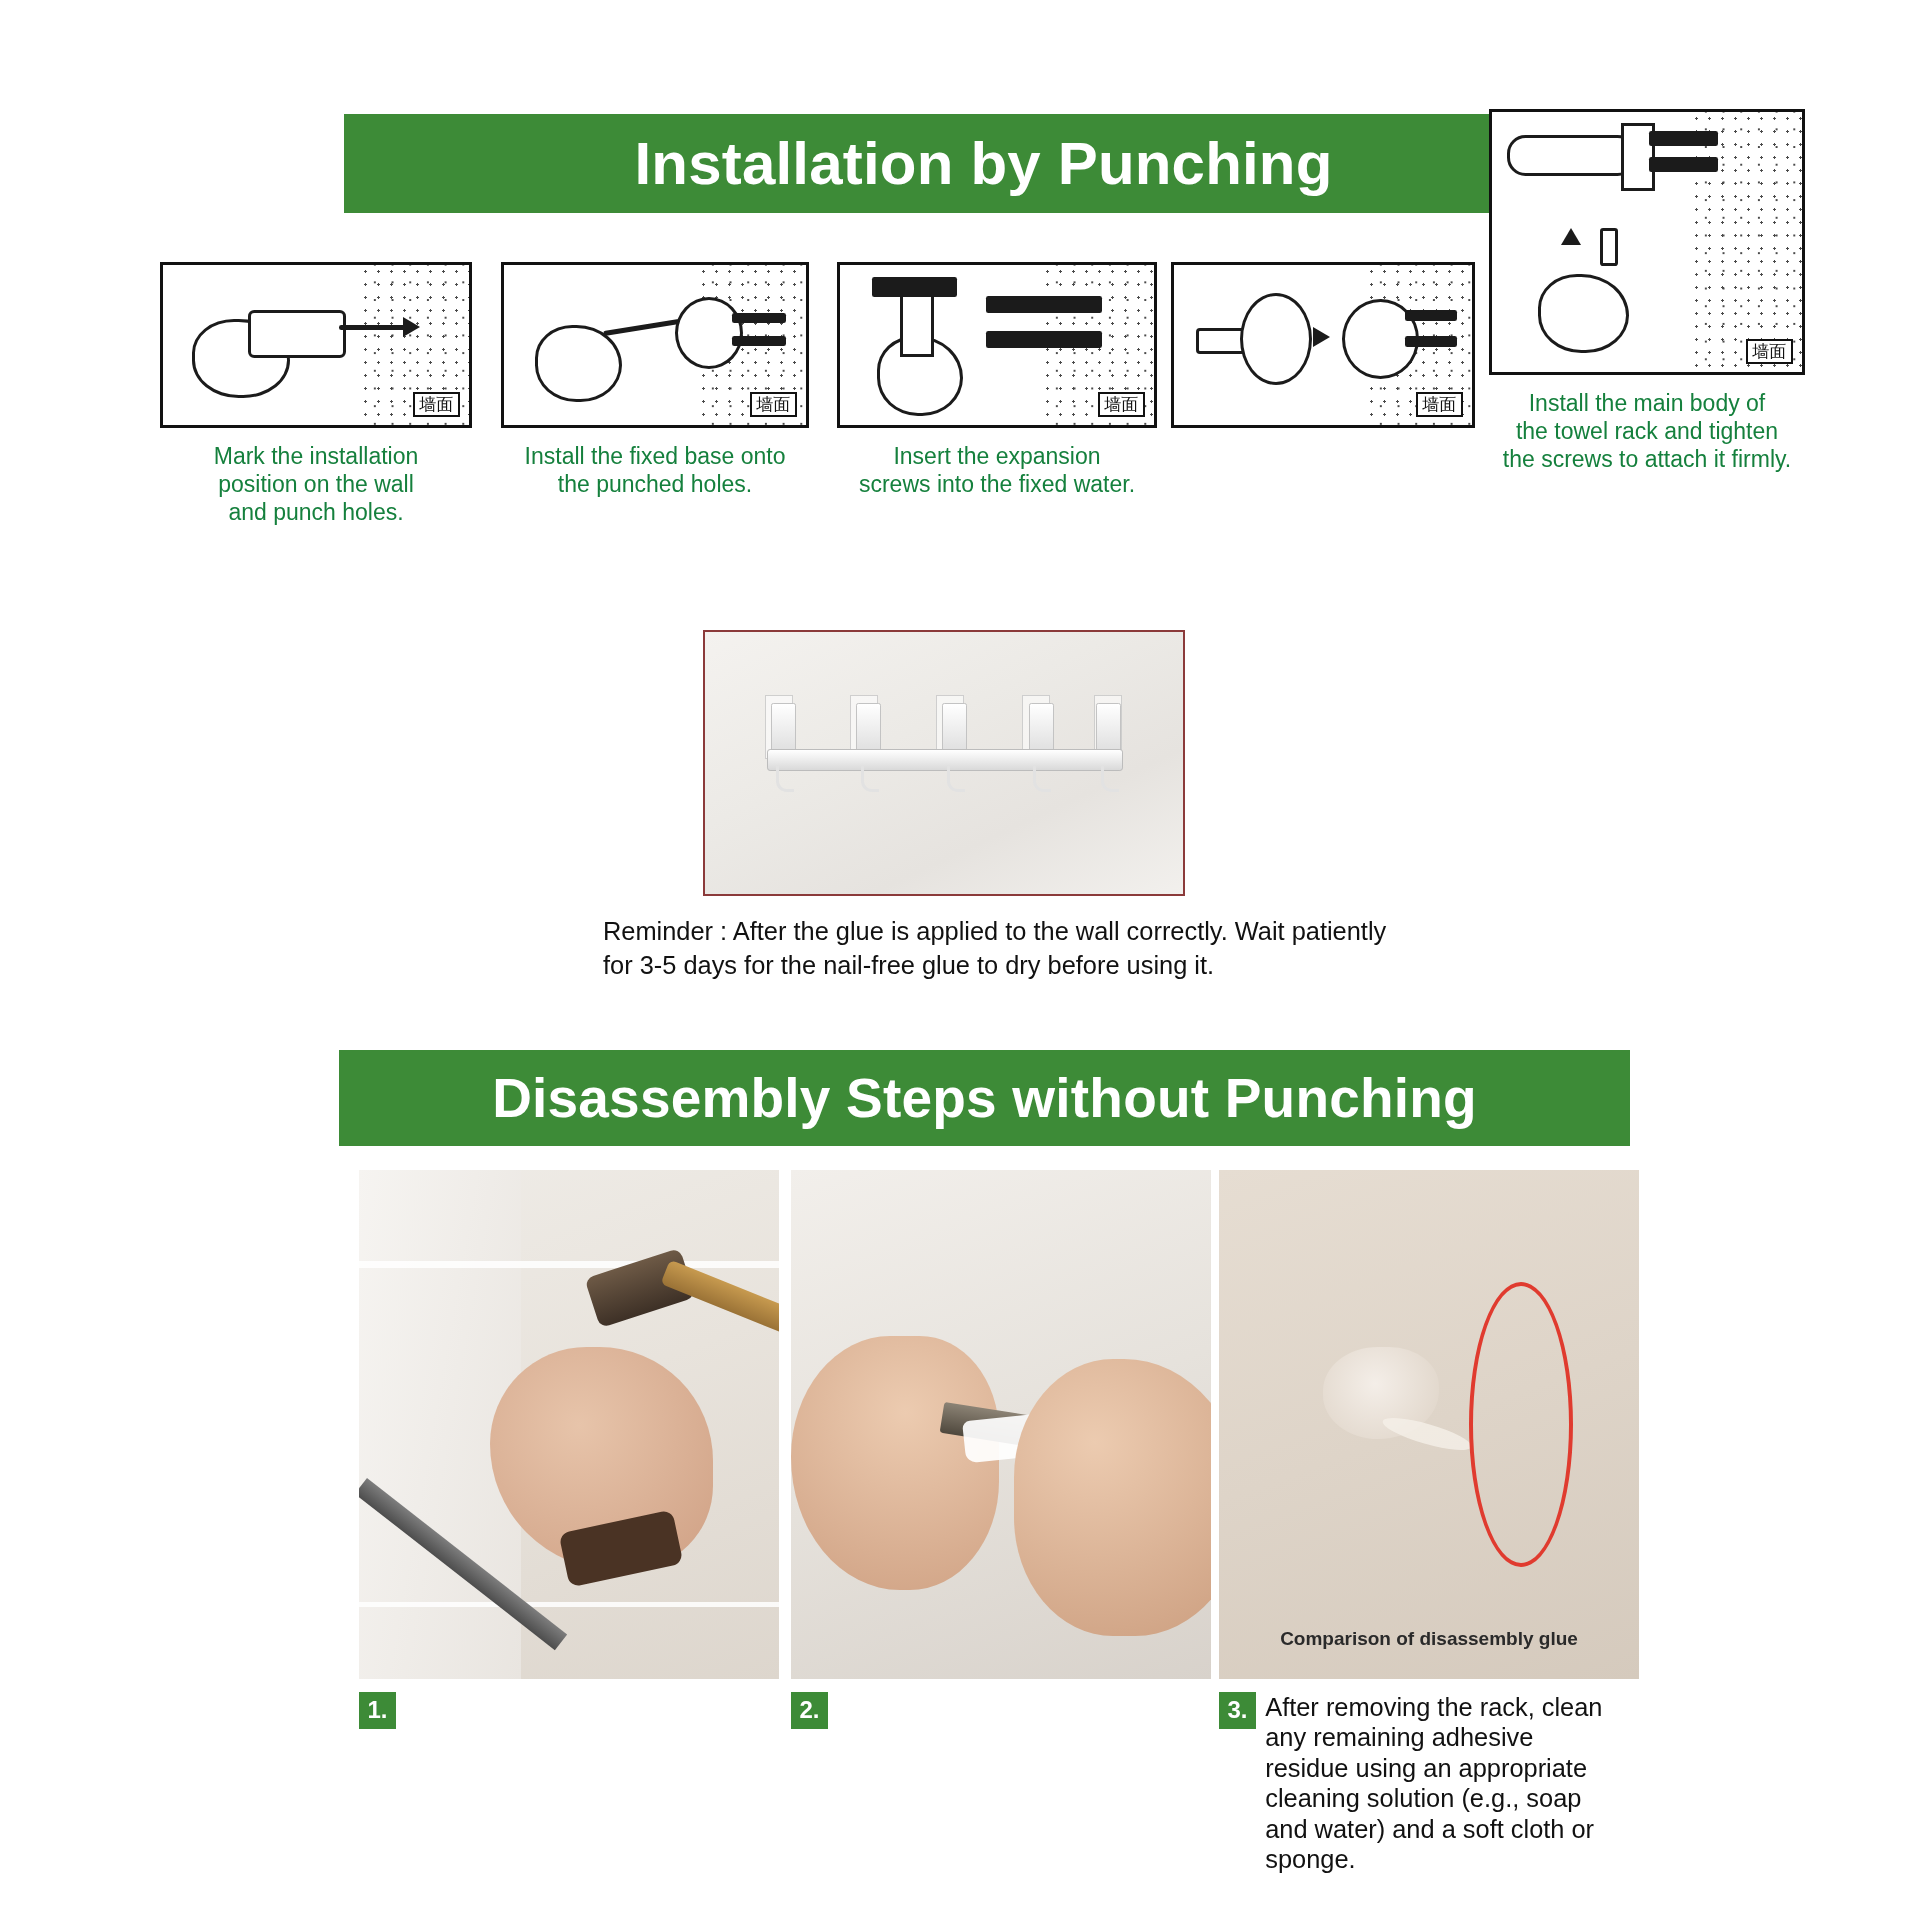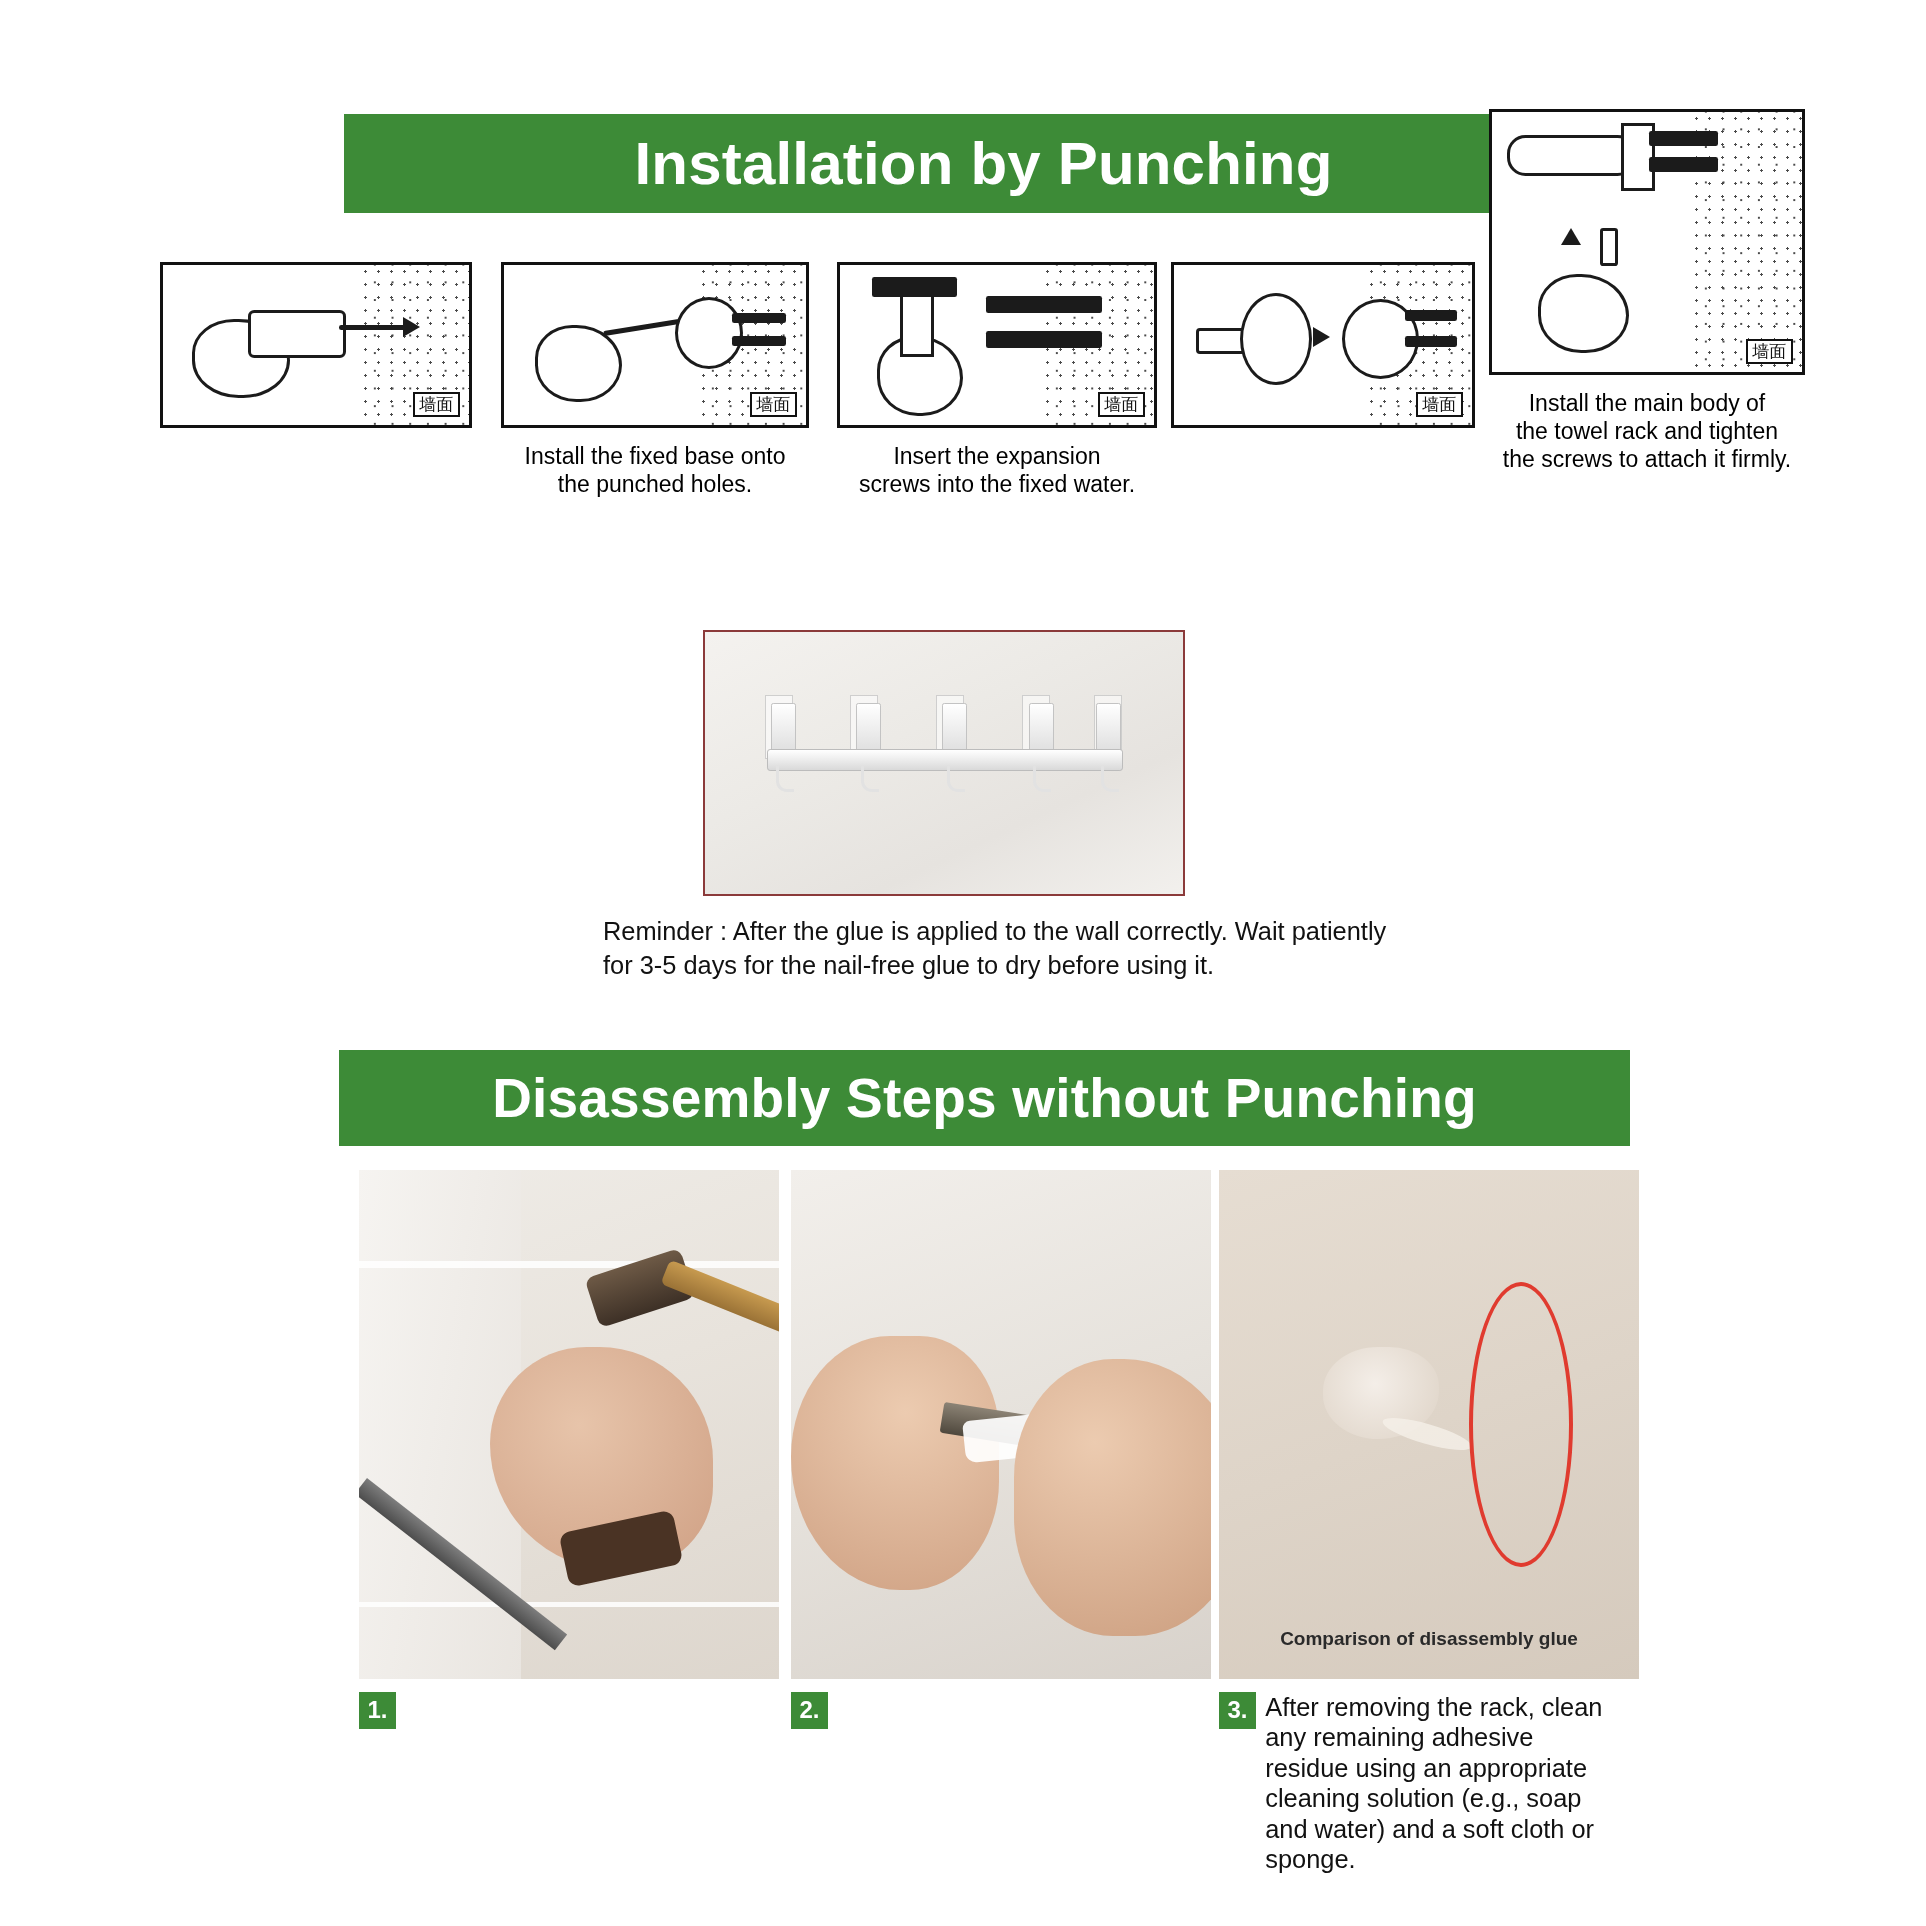--- a/index.html
+++ b/index.html
@@ -87,21 +87,21 @@
     background: #fff;
     font-size: 17px;
     padding: 1.5px 4.6px;
     font-family: "DejaVu Sans", sans-serif;
     line-height: 1.1;
   }
   .step-caption {
     font-size: 23px;
     line-height: 1.22;
     margin-top: 14px;
-    color: #000000;
+    color: #15803d;
   }
 
   
   .hand {
     position: absolute;
     border: 3.1px solid #1b1b1b;
     border-radius: 45% 55% 50% 50%;
     background: #fff;
   }
   .bar {
@@ -371,20 +371,23 @@
 
   <div class="step-cell" style="left:158px; width:316px;">
     <div class="panel" style="width:312px; height:166px;">
       <div class="wall-dots"></div>
       <div class="hand" style="left:29px; top:54px; width:92px; height:73px;"></div>
       <div class="bar-outline" style="left:85px; top:45px; width:92px; height:42px; border-radius:6.2px;"></div>
       <div class="bar" style="left:176px; top:60px; width:71px; height:5.4px;"></div>
       <div class="arrow-r" style="left:240px; top:52px;"></div>
       <div class="wall-label">墙面</div>
     </div>
+    <div class="step-caption" style="white-space:pre-line;">Mark the installation
+position on the wall
+and punch holes.</div>
   </div>
 
   <div class="step-cell" style="left:499px; width:312px;">
     <div class="panel" style="width:308px; height:166px;">
       <div class="wall-dots"></div>
       <div class="hand" style="left:31px; top:60px; width:81px; height:71px;"></div>
       <div class="bar" style="left:99px; top:60px; width:77px; height:4.6px; transform:rotate(-9deg);"></div>
       <div class="circ" style="left:171px; top:32px; width:62px; height:66px;"></div>
       <div class="bar" style="left:228px; top:48px; width:54px; height:10px;"></div>
       <div class="bar" style="left:228px; top:71px; width:54px; height:10px;"></div>

